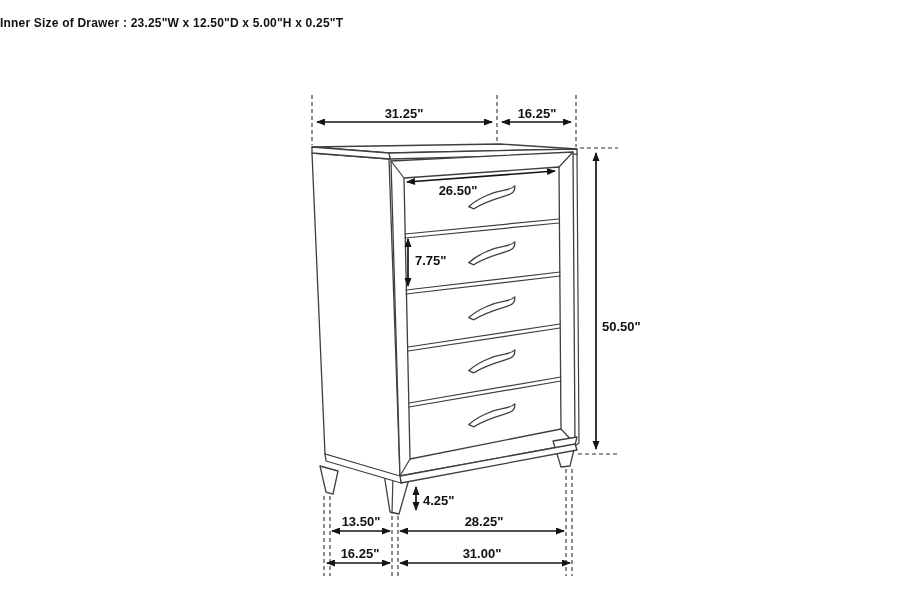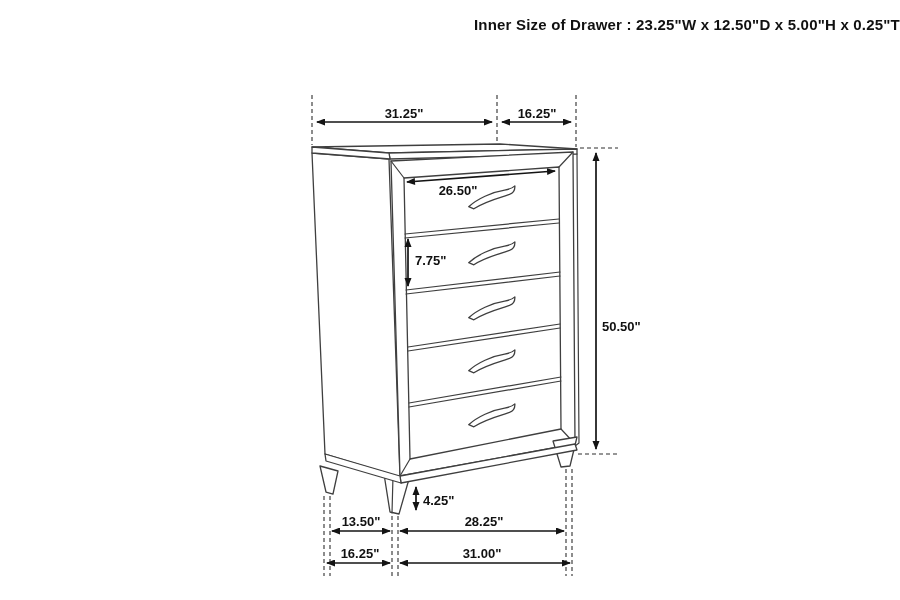--- a/index.html
+++ b/index.html
@@ -1,22 +1,22 @@
 <!DOCTYPE html>
 <html><head>
 <meta charset="utf-8">
 <style>
   html,body{margin:0;padding:0;background:#ffffff;}
   .canvas{
     position:relative;width:900px;height:600px;background:#ffffff;
     font-family:"Liberation Sans",sans-serif;overflow:hidden;
   }
   .title{
-    position:absolute;top:16px;left:0;width:100%;text-align:right;
-    font-size:15px;font-weight:bold;color:#111;letter-spacing:.2px;
+    position:absolute;top:16px;left:0;width:100%;text-align:left;
+    font-size:12px;font-weight:bold;color:#111;letter-spacing:.2px;
   }
   svg.diagram{position:absolute;left:0;top:0;}
   .face{fill:#ffffff;stroke:#3f3f3f;stroke-width:1.3;stroke-linejoin:round;}
   .ln{fill:none;stroke:#3f3f3f;stroke-width:1.2;stroke-linejoin:round;stroke-linecap:round;}
   .dim{fill:none;stroke:#141414;stroke-width:1.7;}
   .dash{fill:none;stroke:#2f2f2f;stroke-width:1.1;stroke-dasharray:4 3;}
   .lbl{font-family:"Liberation Sans",sans-serif;font-size:13px;font-weight:bold;fill:#111;}
 </style>
 </head>
 <body>

